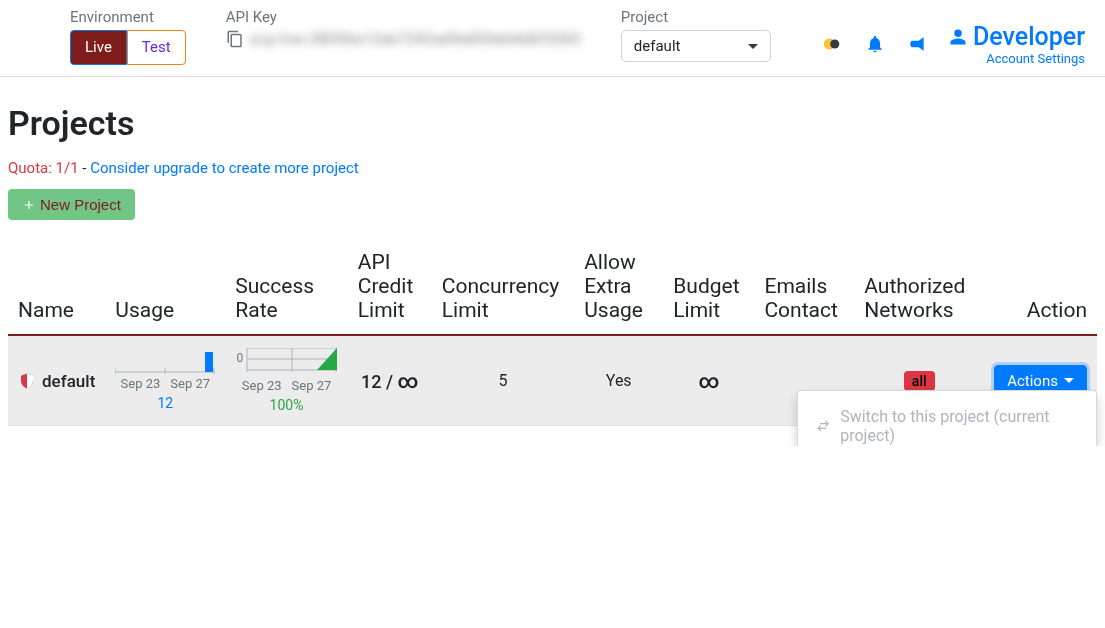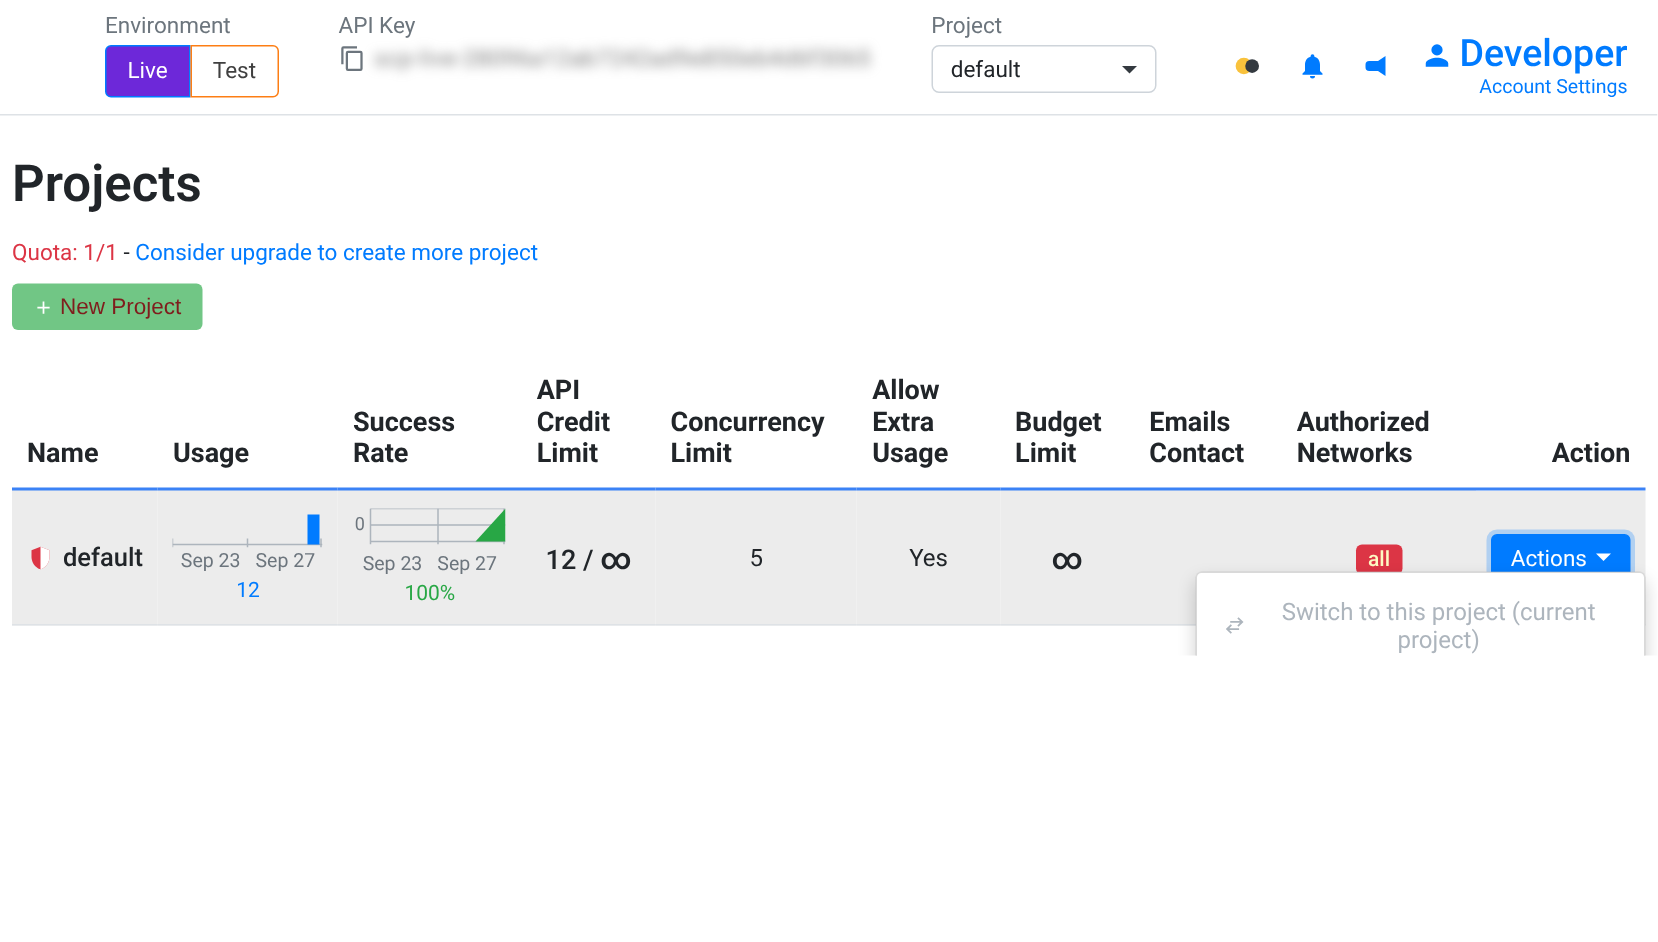--- a/index.html
+++ b/index.html
@@ -25,28 +25,28 @@
     padding: 6px 14px;
     font-size: 15px;
     border-radius: 4px;
     cursor: pointer;
     line-height: 1.4;
     display: inline-flex;
     align-items: center;
     gap: 4px;
   }
   .btn-live {
-    background: #6d28d9;
+    background: #7f1d1d;
     color: #fff;
     border-color: #007bff;
     border-top-right-radius: 0; border-bottom-right-radius: 0;
   }
   .btn-test {
     background: #fff;
-    color: #404040;
+    color: #6d28d9;
     border: 1px solid #fd7e14;
     border-top-left-radius: 0; border-bottom-left-radius: 0;
   }
   .select {
     border: 1px solid #ced4da;
     border-radius: 5px;
     background: #fff;
     display: flex;
     align-items: center;
     justify-content: space-between;
@@ -83,45 +83,45 @@
     border-radius: 4px;
     border: none;
     cursor: pointer;
     display: inline-flex;
     align-items: center;
     gap: 4px;
   }
   table { width: 100%; border-collapse: collapse; margin-top: 18px; }
   table th {
     text-align: left;
-    font-weight: 700;
-    font-size: 18px;
+    font-weight: 400;
+    font-size: 21px;
     padding: 12px 10px;
-    border-bottom: 2px solid #3b82f6;
+    border-bottom: 2px solid #7f1d1d;
     vertical-align: bottom;
   }
   table th:last-child { text-align: right; }
   table td {
     padding: 12px 10px;
     background: #ececec;
     font-size: 16px;
     vertical-align: middle;
     border-bottom: 1px solid #dee2e6;
   }
-  table td:last-child { text-align: center; }
+  table td:last-child { text-align: left; }
   .proj-name { display:flex; align-items:center; gap:6px; font-size:17px; font-weight:500; }
   .shield-icon { color:#dc3545; }
   .spark-wrap { display:flex; flex-direction:column; align-items:center; gap:2px; }
   .spark { width: 100px; height: 24px; }
   .spark-dates { display:flex; gap:10px; font-size:13px; color:#6c757d; }
   .usage-value { color:#007bff; font-size:14px; margin-top:2px; }
   .success-value { color:#28a745; font-size:14px; margin-top:2px;}
   .infty { font-size:20px; font-weight:600; }
   .badge-all {
-    background:#dc3545; color:#fef9c3; padding:2px 8px; border-radius:4px; font-size:14px; font-weight:500;
+    background:#dc3545; color:#000000; padding:2px 8px; border-radius:4px; font-size:14px; font-weight:500;
   }
   .btn-actions {
     background:#007bff; color:#fff; border-radius:4px; padding:6px 12px; font-size:15px;
     display:inline-flex; align-items:center; gap:6px;
     border:1px solid #007bff;
     box-shadow: 0 0 0 3px rgba(0,123,255,0.25);
   }
   .btn-actions small { border-left:5px solid transparent;border-right:5px solid transparent;border-top:5px solid #fff; width:0;height:0;}
   .dropdown {
     position: absolute;

